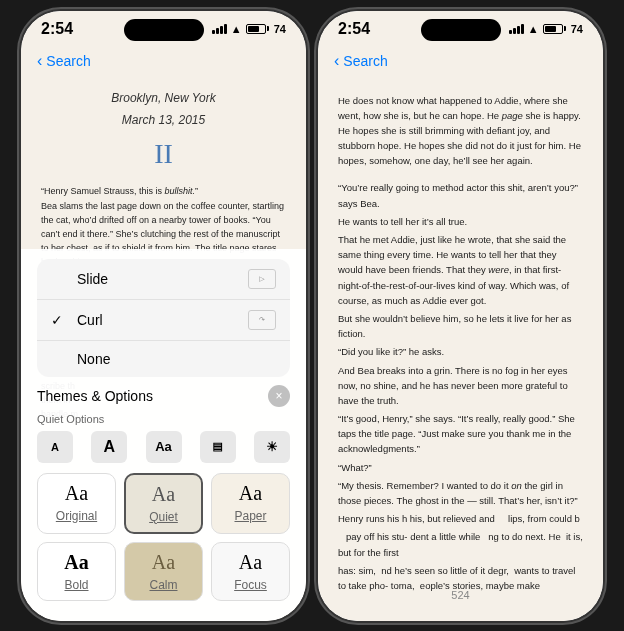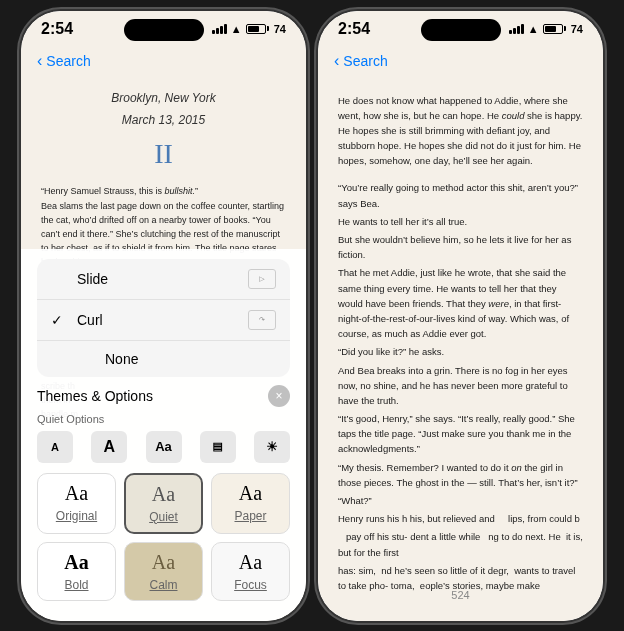--- a/index.html
+++ b/index.html
@@ -137,21 +137,20 @@
       display: flex;
       align-items: center;
       padding: 10px 14px;
       font-size: 14px;
       color: #000;
       border-bottom: 1px solid rgba(0,0,0,0.08);
       position: relative;
     }
     .menu-item:last-child {
       border-bottom: none;
-      gap: 28px;
     }
     .menu-item-check {
       margin-right: 10px;
       color: #000;
       font-size: 14px;
       width: 16px;
     }
     .menu-item-icon {
       margin-left: auto;
       width: 28px;
@@ -461,30 +460,30 @@
       </div>
 
       <div class="nav-bar">
         <div class="nav-back">
           <span style="font-size:16px">‹</span>
           <span>Search</span>
         </div>
       </div>
 
       <div class="right-book-content">
-        <p>He does not know what happened to Addie, where she went, how she is, but he can hope. He <em>could</em> she is happy. He hopes she is still brimming with defiant joy, and stubborn hope. He hopes she did not do it just for him. He hopes, somehow, one day, he’ll see her again.</p>
+        <p>He does not know what happened to Addie, where she went, how she is, but he can hope. He <em>page</em> she is happy. He hopes she is still brimming with defiant joy, and stubborn hope. He hopes she did not do it just for him. He hopes, somehow, one day, he’ll see her again.</p>
         <p style="margin-top:12px">“You’re really going to method actor this shit, aren’t you?” says Bea.</p>
         <p>He wants to tell her it’s all true.</p>
+        <p>That he met Addie, just like he wrote, that she said the same thing every time. He wants to tell her that they would have been friends. That they <em>were</em>, in that first-night-of-the-rest-of-our-lives kind of way. Which was, of course, as much as Addie ever got.</p>
         <p>But she wouldn’t believe him, so he lets it live for her as fiction.</p>
-        <p>That he met Addie, just like he wrote, that she said the same thing every time. He wants to tell her that they would have been friends. That they <em>were</em>, in that first-night-of-the-rest-of-our-lives kind of way. Which was, of course, as much as Addie ever got.</p>
         <p>“Did you like it?” he asks.</p>
         <p>And Bea breaks into a grin. There is no fog in her eyes now, no shine, and he has never been more grateful to have the truth.</p>
         <p>“It’s good, Henry,” she says. “It’s really, really good.” She taps the title page. “Just make sure you thank me in the acknowledgments.”</p>
+        <p>“What?”</p>
         <p>“My thesis. Remember? I wanted to do it <em>on</em> the girl in those pieces. The ghost in the — still. That’s her, isn’t it?”</p>
-        <p>“What?”</p>
         <p>Henry runs his h his, but relieved and &nbsp;&nbsp;&nbsp; lips, from could b</p>
         <p>&nbsp;&nbsp;&nbsp;pay off his stu- dent a little while &nbsp;&nbsp;ng to do next. He &nbsp;it is, but for the first</p>
         <p>has: sim, &nbsp;nd he’s seen so little of it degr, &nbsp;wants to travel to take pho- toma, &nbsp;eople’s stories, maybe make</p>
 
       </div>
 
       <div class="page-num">524</div>
     </div>
   </div>
 </div>

